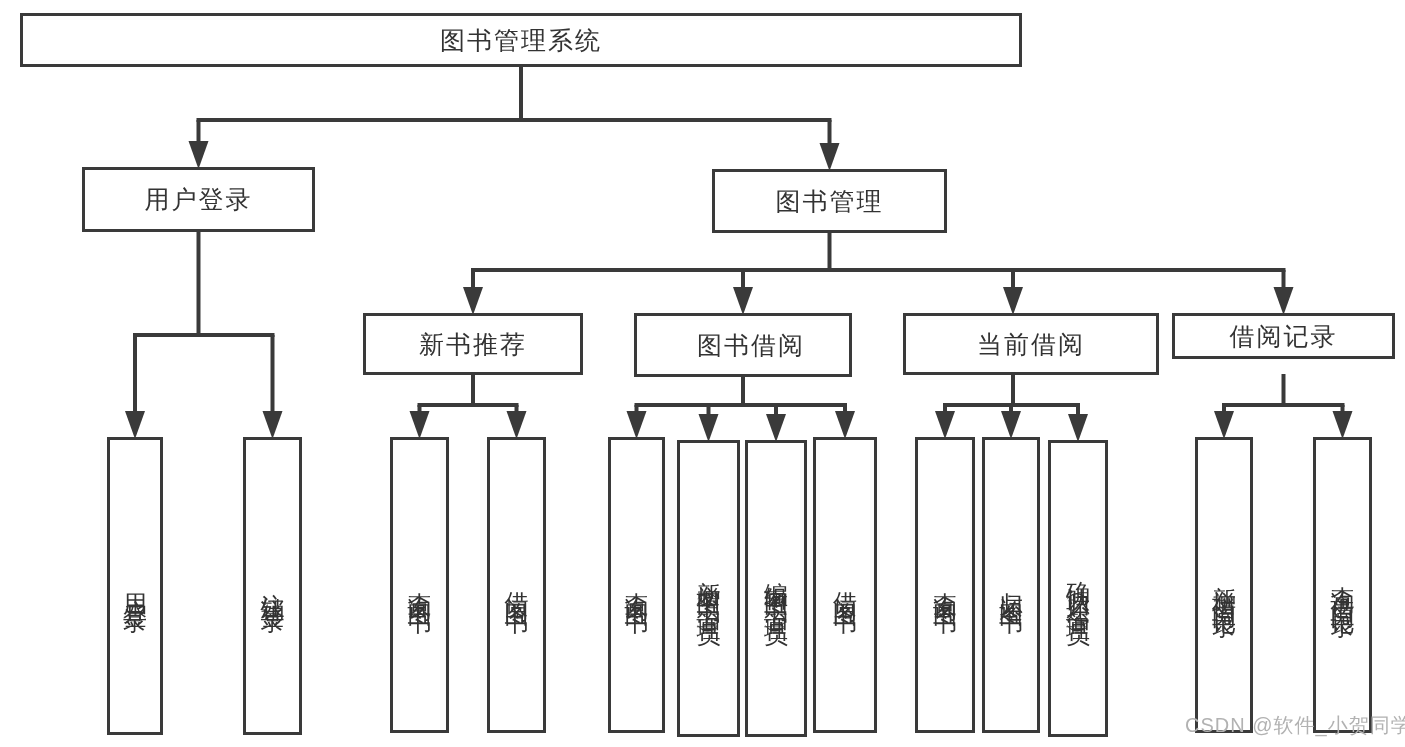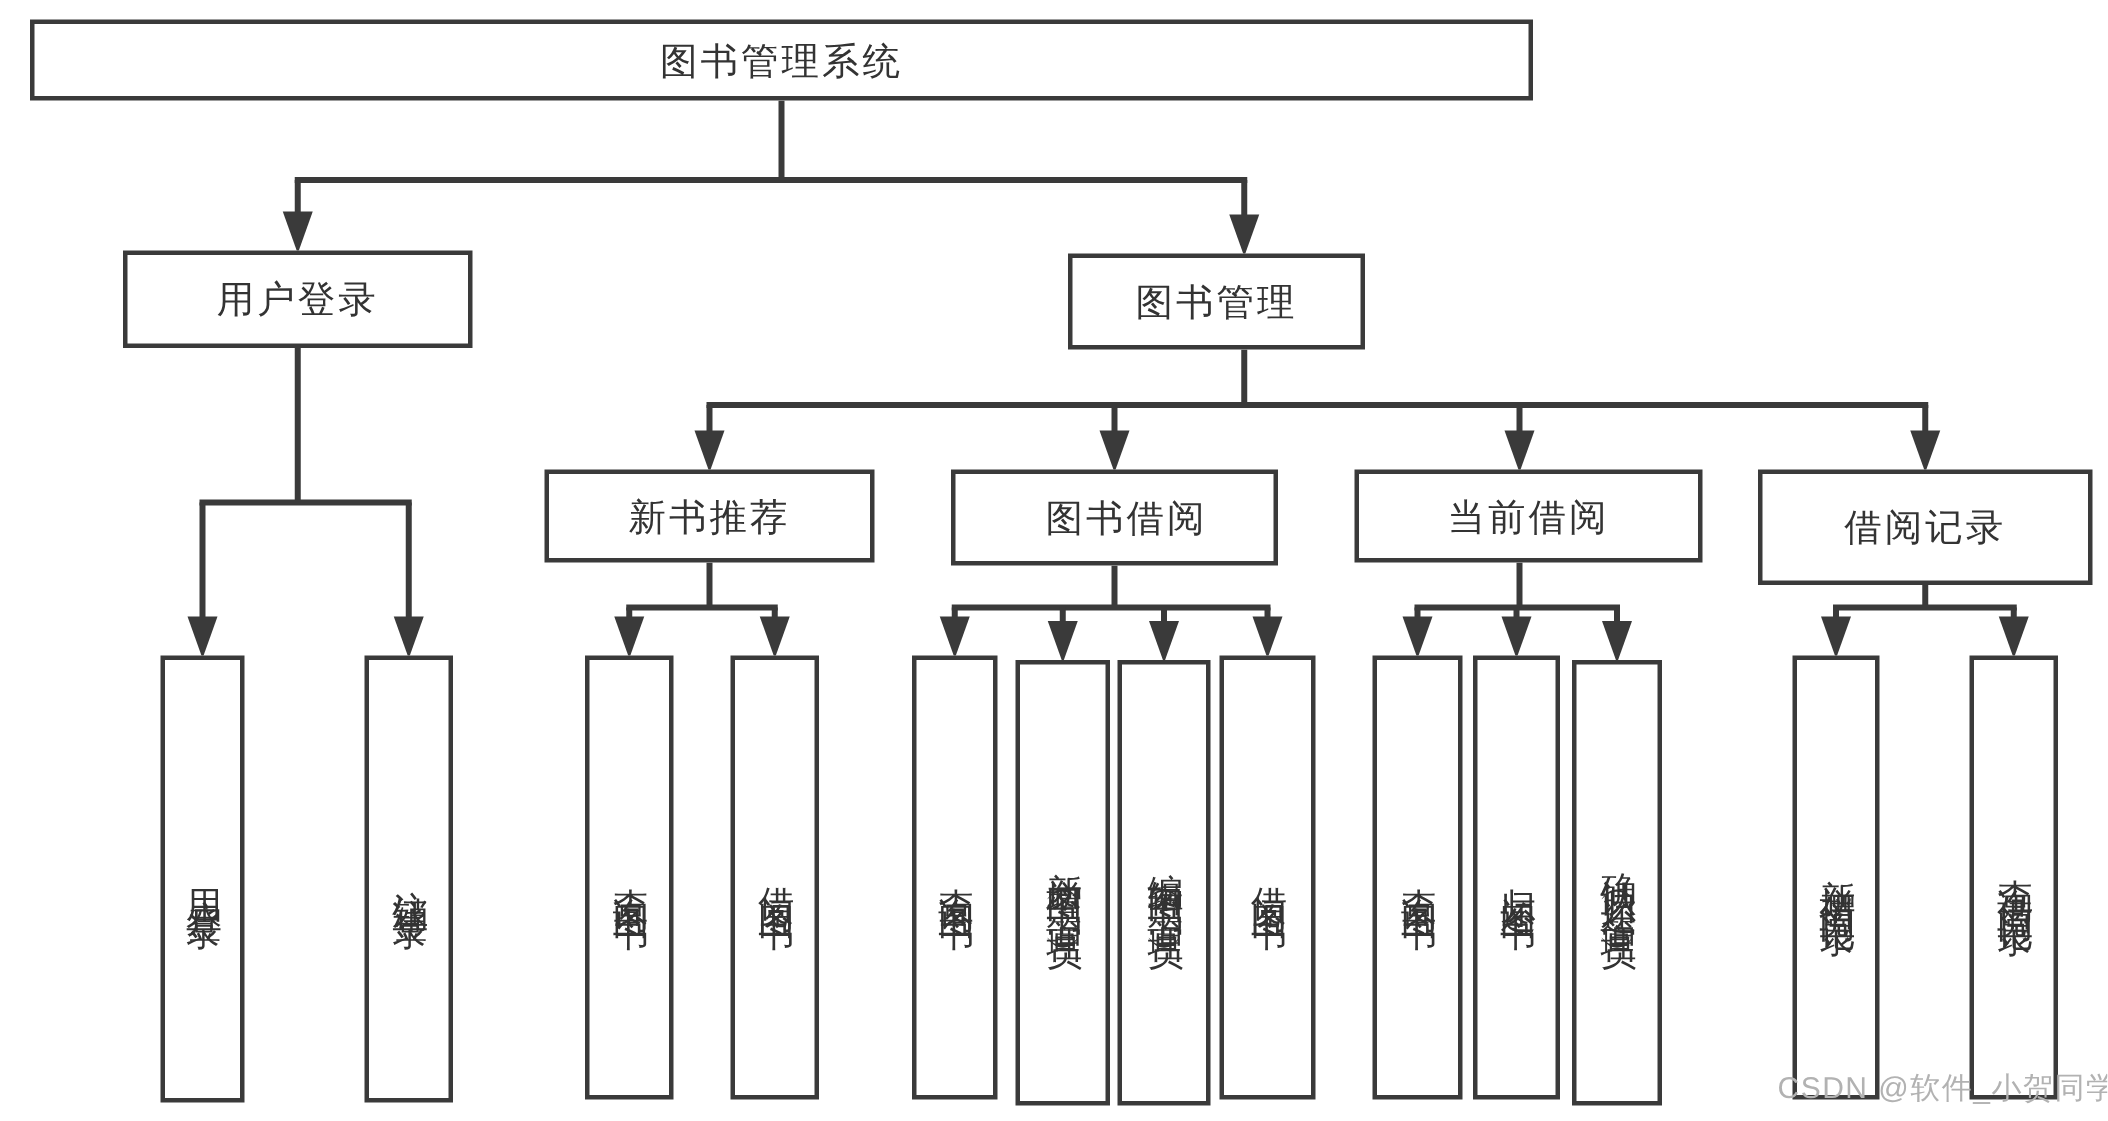--- a/index.html
+++ b/index.html
@@ -93,25 +93,25 @@
       <line x1="1283.5" y1="374" x2="1283.5" y2="405" stroke="#3a3a3a" stroke-width="4"></line>
       <line x1="1224" y1="405" x2="1342.5" y2="405" stroke="#3a3a3a" stroke-width="4" stroke-linecap="square"></line>
       <line x1="1224" y1="405" x2="1224" y2="415" stroke="#3a3a3a" stroke-width="4"></line>
       <polygon points="1214,411 1234,411 1224,439" fill="#3a3a3a"></polygon>
       <line x1="1342.5" y1="405" x2="1342.5" y2="415" stroke="#3a3a3a" stroke-width="4"></line>
       <polygon points="1332.5,411 1352.5,411 1342.5,439" fill="#3a3a3a"></polygon>
     </svg>
   <div id="nodes">
       <div class="node h" style="left: 20px; top: 13px; width: 1002px; height: 54px;">图书管理系统</div>
       <div class="node h" style="left: 82px; top: 167px; width: 233px; height: 65px;">用户登录</div>
-      <div class="node h" style="left: 712px; top: 169px; width: 198px; height: 64px;">图书管理</div>
+      <div class="node h" style="left: 712px; top: 169px; width: 235px; height: 64px;">图书管理</div>
       <div class="node h" style="left: 363px; top: 313px; width: 220px; height: 62px; text-align: right;">新书推荐</div>
       <div class="node h" style="left: 634px; top: 313px; width: 218px; height: 64px; padding-left: 16px;">图书借阅</div>
-      <div class="node h" style="left: 903px; top: 313px; width: 232px; height: 62px;">当前借阅</div>
-      <div class="node h" style="left: 1172px; top: 313px; width: 223px; height: 77px;">借阅记录</div>
+      <div class="node h" style="left: 903px; top: 313px; width: 256px; height: 62px;">当前借阅</div>
+      <div class="node h" style="left: 1172px; top: 313px; width: 223px; height: 46px;">借阅记录</div>
       <div class="node v" style="left: 107px; top: 437px; width: 56px; height: 298px;">用户登录</div>
       <div class="node v" style="left: 243px; top: 437px; width: 59px; height: 298px;">注销登录</div>
       <div class="node v" style="left: 390px; top: 437px; width: 59px; height: 296px;">查询图书</div>
       <div class="node v" style="left: 487px; top: 437px; width: 59px; height: 296px;">借阅图书</div>
       <div class="node v" style="left: 608px; top: 437px; width: 57px; height: 296px;">查询图书</div>
       <div class="node v" style="left: 677px; top: 440px; width: 63px; height: 297px;">新增图书（管理员）</div>
       <div class="node v" style="left: 745px; top: 440px; width: 62px; height: 297px;">编辑图书（管理员）</div>
       <div class="node v" style="left: 813px; top: 437px; width: 64px; height: 296px;">借阅图书</div>
       <div class="node v" style="left: 915px; top: 437px; width: 60px; height: 296px;">查询图书</div>
       <div class="node v" style="left: 982px; top: 437px; width: 58px; height: 296px;">归还图书</div>

